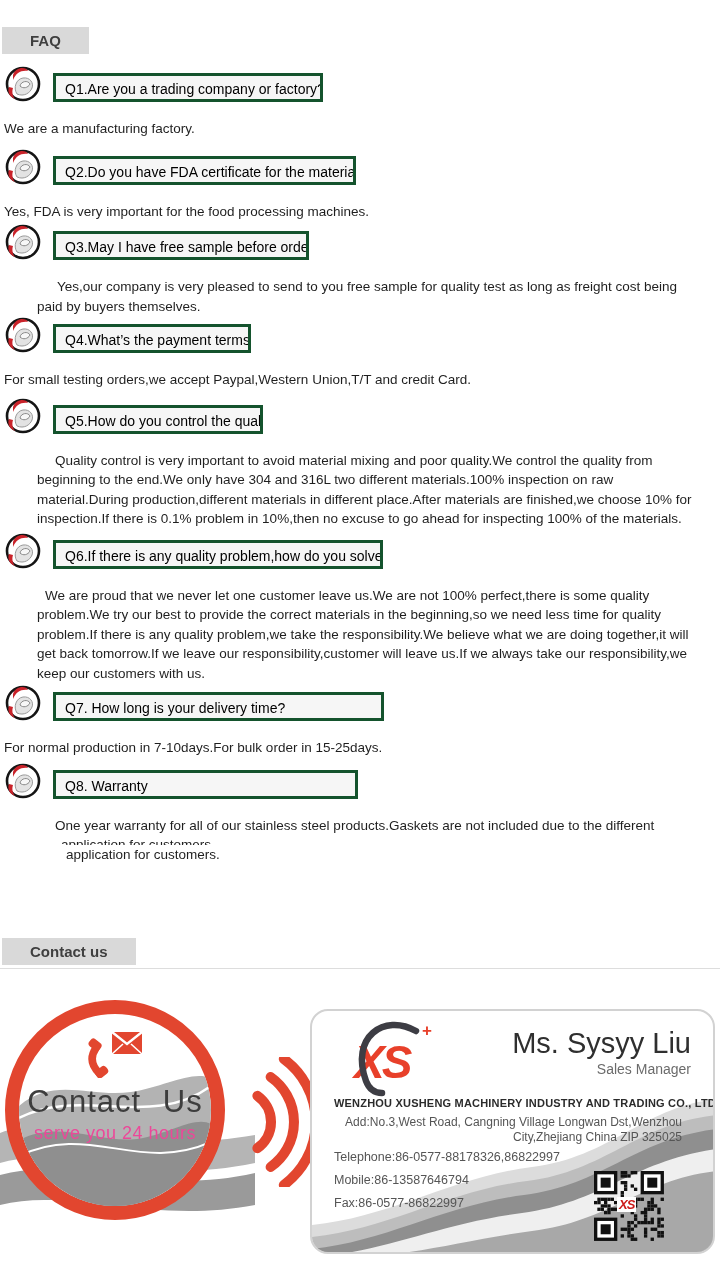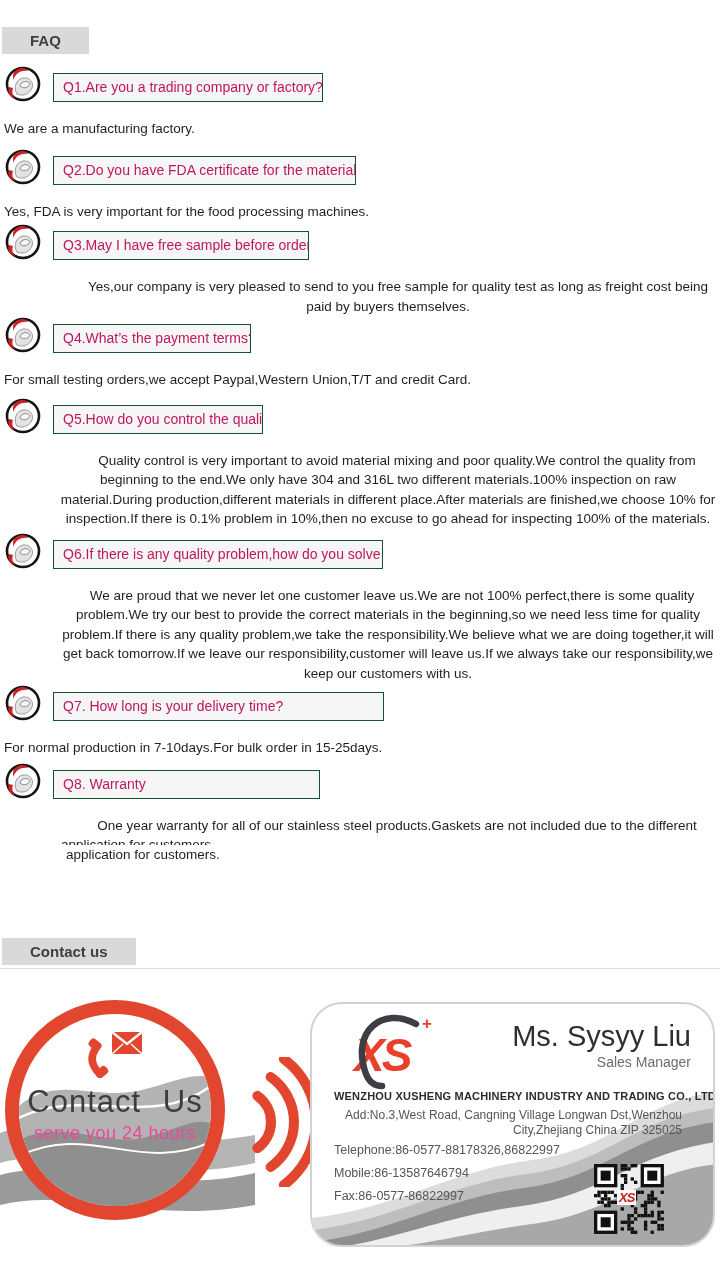--- a/index.html
+++ b/index.html
@@ -13,29 +13,29 @@
     font-size:15px;font-weight:bold;padding:5px 28px;
   }
   #faq-tab{margin:27px 0 0 2px;}
   
   .faq-list{margin-top:11px;}
   .qa-item{margin-left:4px;}
   .q-row{display:flex;align-items:flex-start;}
   .q-icon{width:38px;height:38px;flex:0 0 38px;}
   .q-bar{
     margin-left:11px;margin-top:8px;height:29px;line-height:27px;
-    background:#f6f6f6;border:1px solid #14532d;box-sizing:border-box;
-    padding-left:9px;color:#be185d;font-size:14px;white-space:nowrap;overflow:hidden;
+    background:#f6f6f6;border:3px solid #14532d;box-sizing:border-box;
+    padding-left:9px;color:#000000;font-size:14px;white-space:nowrap;overflow:hidden;
   }
   .answer{
     margin:16px 0 0 0;font-size:13.5px;line-height:19.5px;color:#1f1f1f;
   }
   .a-single{white-space:nowrap;}
   .a-line2{margin-top:1px;}
-  .a-para{margin-left:53px;width:662px;text-align:center;}
+  .a-para{margin-left:33px;width:662px;}
   .a8-clip{height:10px;overflow:hidden;}
   .a8-clip .answer{margin-top:0;}
   .a8-repeat{margin:0 0 0 62px;white-space:nowrap;}
   
   #contact-section{position:absolute;left:0;top:938px;width:720px;height:324px;}
   #contact-tab{margin-left:2px;}
   .contact-divider{border:none;border-top:1px solid #ddd;margin:3px 0 0 0;}
   .contact-art{position:relative;margin-top:18px;height:277px;}
   .bg-waves{position:absolute;left:0;top:118px;z-index:0;}
   .contact-circle{
@@ -46,22 +46,22 @@
   .circle-waves{position:absolute;left:0;top:0;width:192px;height:192px;}
   .circle-inner{position:relative;z-index:2;padding-top:14px;}
   .contact-title{
     font-size:31px;color:#3d3d3d;letter-spacing:1px;word-spacing:12px;
     margin-top:2px;
   }
   .contact-sub{font-size:18px;color:#ec4899;margin-top:3px;letter-spacing:.5px;}
   .signal-arcs{position:absolute;left:243px;top:70px;z-index:0;}
   
   .biz-card{
-    position:absolute;left:310px;top:15px;width:405px;height:245px;
-    background:#fff;border:2px solid #d2d2d2;border-radius:32px;
+    position:absolute;left:310px;top:22px;width:405px;height:245px;
+    background:#fff;border:2px solid #d2d2d2;border-radius:18px;
     box-sizing:border-box;overflow:hidden;z-index:1;
   }
   .card-waves{position:absolute;left:0;top:0;}
   .xs-logo{position:absolute;left:28px;top:8px;width:100px;height:80px;}
   .xs-text{
     position:absolute;left:14px;top:16px;
     font-size:46px;font-weight:bold;font-style:italic;color:#e8402a;letter-spacing:-3px;
   }
   .xs-plus{position:absolute;left:82px;top:2px;font-size:17px;font-weight:bold;color:#e8402a;}
   .xs-arc{position:absolute;left:0;top:0;}
@@ -191,21 +191,21 @@
 
     <div class="qa-item">
       <div class="q-row">
         <span class="q-icon"><svg viewBox="0 0 38 38" width="38" height="38">
               <circle cx="19" cy="19" r="16" fill="#fff" stroke="#151515" stroke-width="2.6"></circle>
               <path d="M9,10 C11,2 22,1 24,6 C17,5 12,8 9,15 Z" fill="#c9232a"></path>
               <path d="M5,22 C3,27 6,32 11,34 C8,30 8,26 9,23 Z" fill="#c9232a"></path>
               <path d="M13,29 C9,23 12,14 19,13 C26,12 30,18 28,23 C26,28 20,32 13,29 Z" fill="#e3e3e3" stroke="#9a9a9a" stroke-width="1"></path>
               <path d="M16,21 C17,16 24,15 26,19 C24,23 19,24 16,21 Z" fill="#f7f7f7" stroke="#8a8a8a" stroke-width="1"></path>
             </svg></span>
-        <div class="q-bar" style="width:267px">Q8. Warranty</div>
+        <div class="q-bar" style="width:305px">Q8. Warranty</div>
       </div>
       <p class="answer a-para" style="text-indent:18px;white-space:nowrap">One year warranty for all of our stainless steel products.Gaskets are not included due to the different</p>
       <div class="a8-clip">
         <p class="answer" style="margin-left:57px">application for customers</p>
       </div>
       <p class="answer a8-repeat">application for customers.</p>
     </div>
 
   </div>
 </div>

